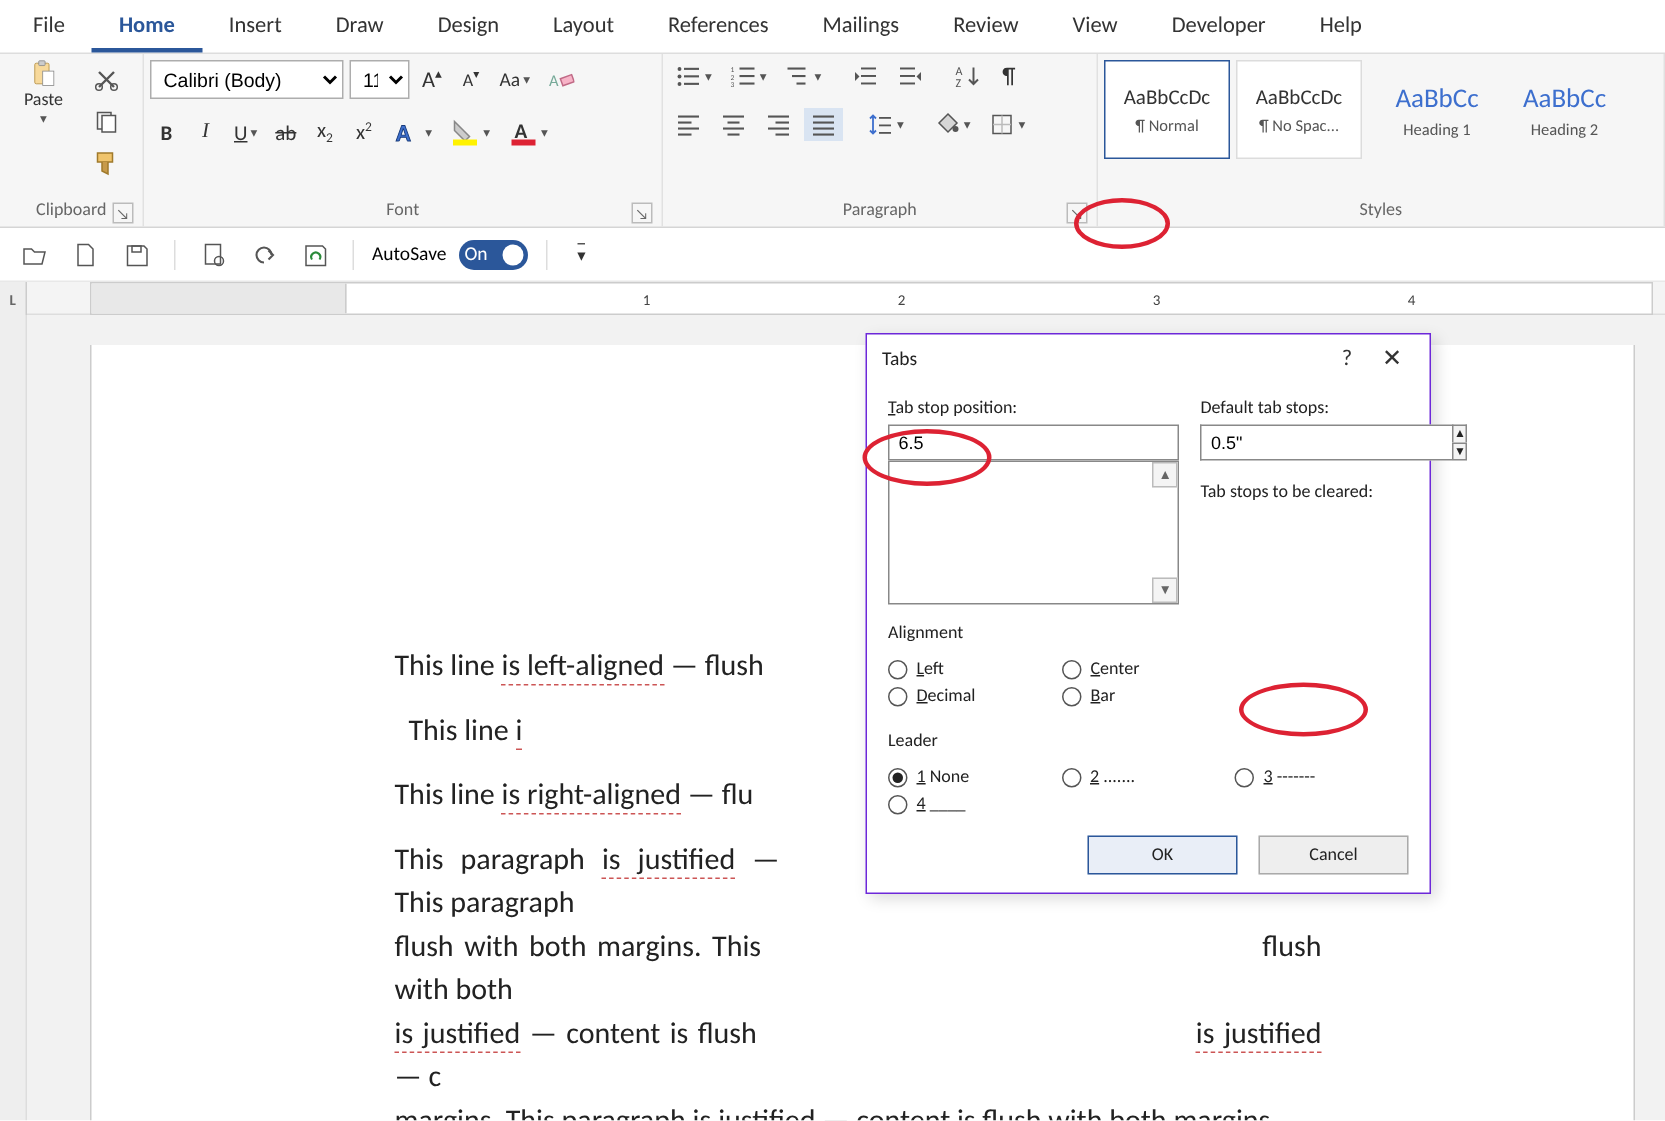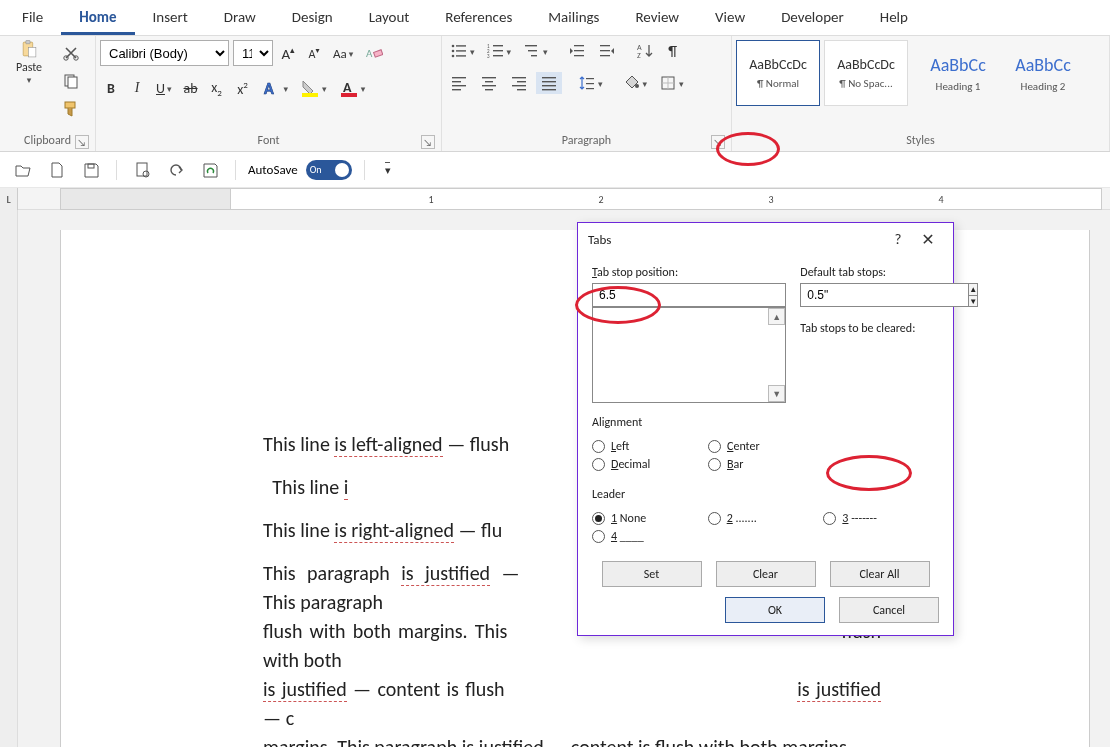--- a/index.html
+++ b/index.html
@@ -129,21 +129,21 @@
   .qat {
     height: 36px;
     display:flex; align-items:center; gap:8px;
     padding: 0 10px;
     border-bottom: 1px solid #e8e8e8;
     background: #fff;
   }
   .qat .sep { width:1px; height:20px; background:#ddd; margin:0 4px; }
   .autosave-switch {
     width:46px; height:20px; border-radius:10px; background:#2b579a; position:relative;
-    display:inline-flex; align-items:center; padding:0 4px; color:#fff; font-size:10px;
+    display:inline-flex; align-items:center; padding:0 4px; color:#fff; font-size:13px;
   }
   .autosave-switch::after {
     content:""; width:14px; height:14px; border-radius:50%; background:#fff; position:absolute; right:3px;
   }
 
   
   .ruler-row {
     height: 22px;
     background: #f4f4f4;
     border-bottom: 1px solid #ddd;
@@ -684,31 +684,20 @@
           </div>
       </div>
       <div class="radio-col">
         <div class="radio">
             <span class="circ"></span>
             <span><span class="ul">3</span><span> -------</span></span>
           </div>
       </div>
     </div>
 
-    <div class="dlg-buttons">
-      <div class="dlg-btn">
-          <span><span class="ul">S</span>et</span>
-        </div>
-      <div class="dlg-btn">
-          <span>Cl<span class="ul">e</span>ar</span>
-        </div>
-      <div class="dlg-btn">
-          <span>Clear <span class="ul">A</span>ll</span>
-        </div>
-    </div>
     <div class="dlg-buttons" style="justify-content:flex-end; margin-top:10px; ">
       <div class="dlg-btn primary">OK</div>
       <div class="dlg-btn">Cancel</div>
     </div>
   </div>
 </div>
 
 <div class="anno med" style="left:575px; top:286px;"></div>
 <div class="anno right" style="left:826px; top:455px;"></div>
 

